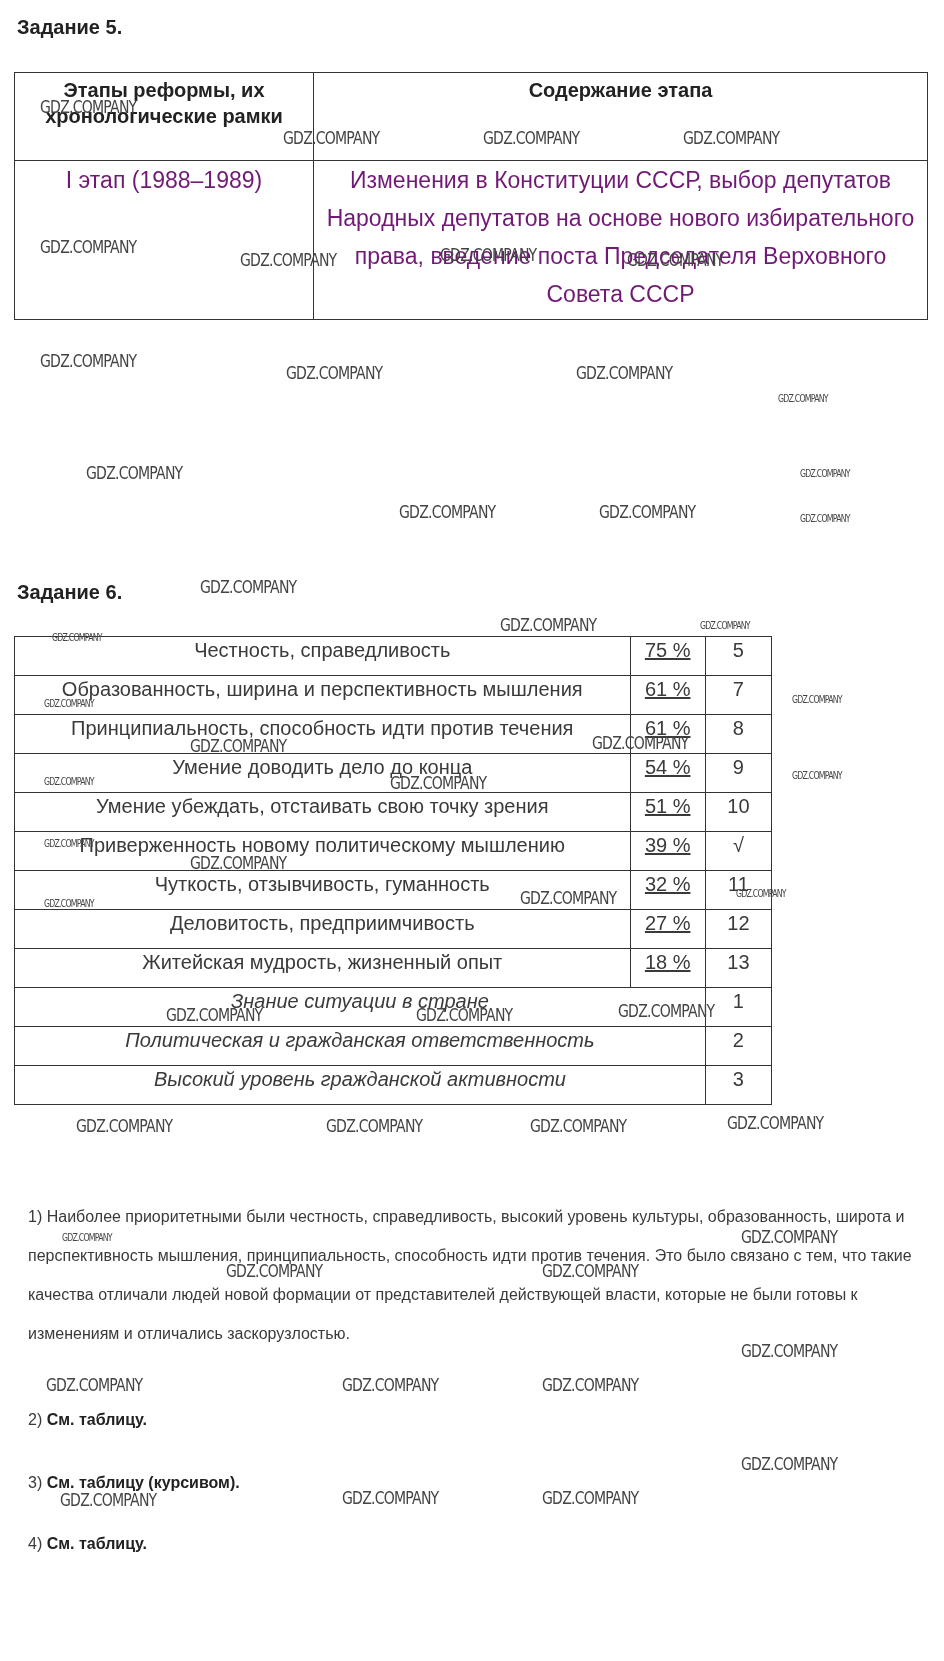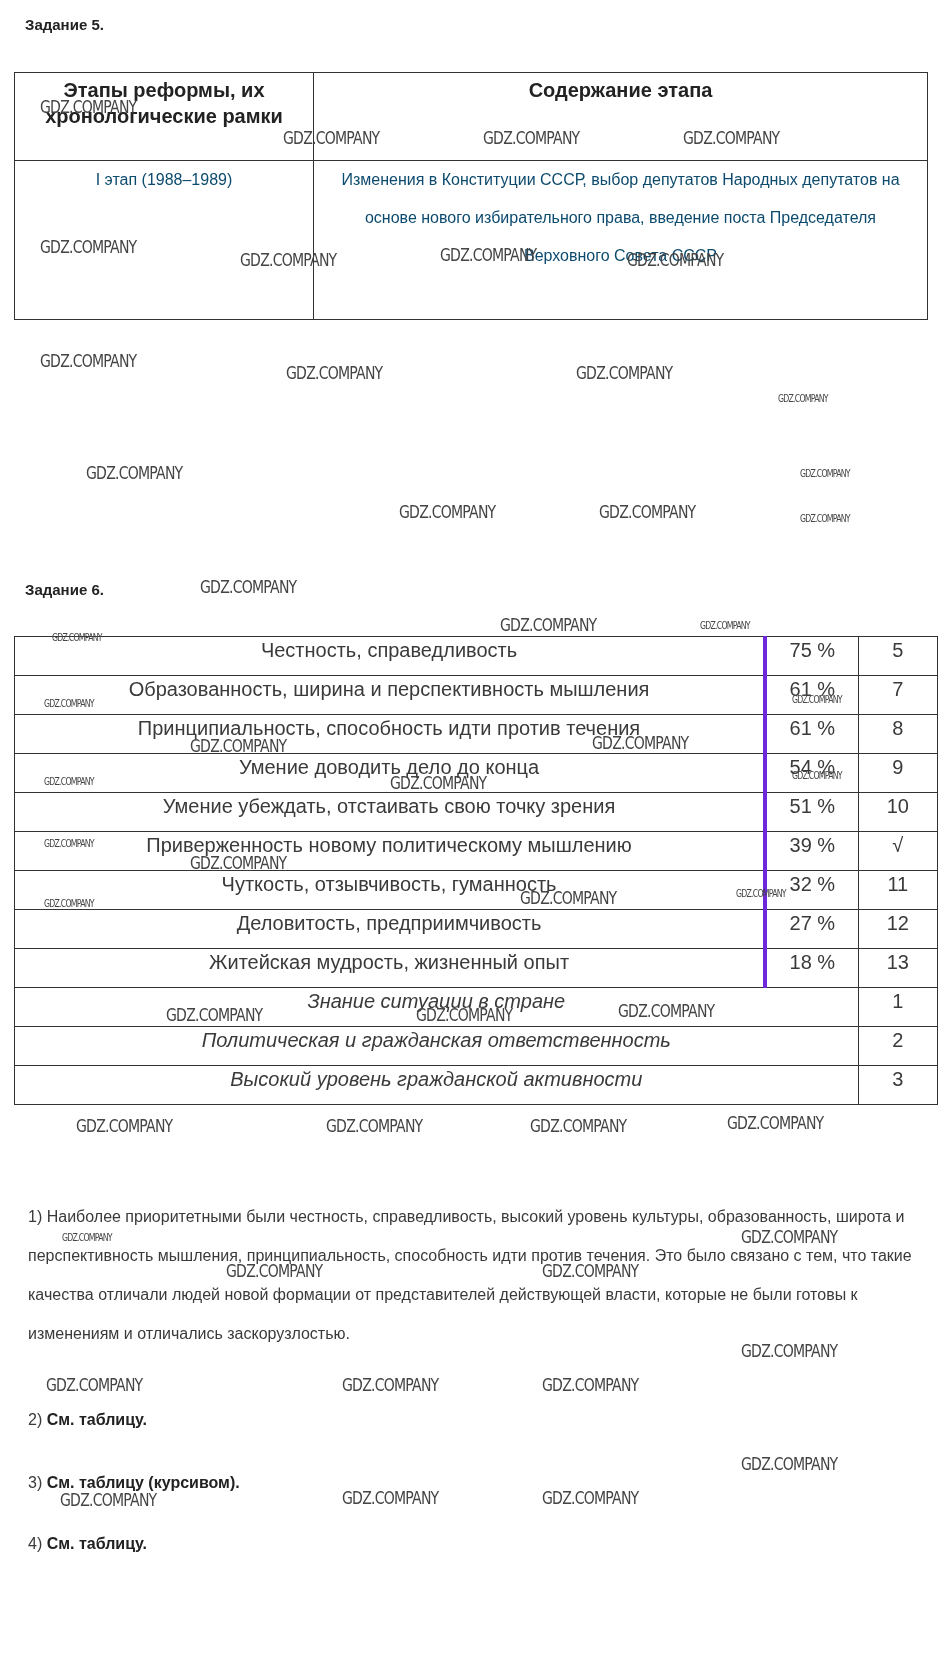--- a/index.html
+++ b/index.html
@@ -1,38 +1,38 @@
 <!DOCTYPE html>
 <html><head>
 <meta charset="utf-8">
 <style>
   html, body { margin: 0; padding: 0; background: #ffffff; }
   body {
     width: 944px; height: 1661px; position: relative; overflow: hidden;
     font-family: "Liberation Sans", sans-serif; color: #333333;
   }
   .heading {
-    position: absolute; left: 25px; font-weight: bold; font-size: 15px; color: #222;
+    position: absolute; left: 17px; font-weight: bold; font-size: 20px; color: #222;
   }
   table { border-collapse: collapse; position: absolute; }
   td, th { border: 1.5px solid #333; text-align: center; vertical-align: top; }
 
   
   #t5 { left: 14px; top: 72px; width: 914px; }
   #t5 th { font-size: 20px; font-weight: bold; color: #222; height: 82px; padding-top: 4px; line-height: 26px; }
   #t5 th.c1 { width: 296px; }
-  #t5 td { font-size: 16px; line-height: 38px; padding: 0 6px; color: #0c4a6e; }
+  #t5 td { font-size: 23px; line-height: 38px; padding: 0 6px; color: #701a75; }
   #t5 tr.r1 td { height: 158px; }
   #t5 tr.r2 td { height: 196px; }
 
   
-  #t6 { left: 14px; top: 636px; width: 924px; }
+  #t6 { left: 14px; top: 636px; width: 758px; }
   #t6 td { font-size: 20px; height: 38px; line-height: 26px; padding: 0; color: #3a3a3a; }
   #t6 td.q { width: 744px; }
-  #t6 td.p { width: 90px; border-left: 4px solid #6d28d9; }
+  #t6 td.p { width: 90px; border-left: 1px solid #6d28d9; text-decoration: underline; }
   #t6 td.r { width: 78px; }
   #t6 td.q.it { font-style: italic; }
 
   .para { position: absolute; left: 28px; width: 900px; font-size: 16px; color: #3a3a3a; line-height: 39px; }
   .para b { color: #222; }
   .wm { position: absolute; font-family: "DejaVu Sans", sans-serif; font-size: 18px; color: #444;
         letter-spacing: -1px; transform: scaleX(0.78); transform-origin: left top; pointer-events: none; }
   .wm.s { font-size: 10px; }
 </style>
 </head>

